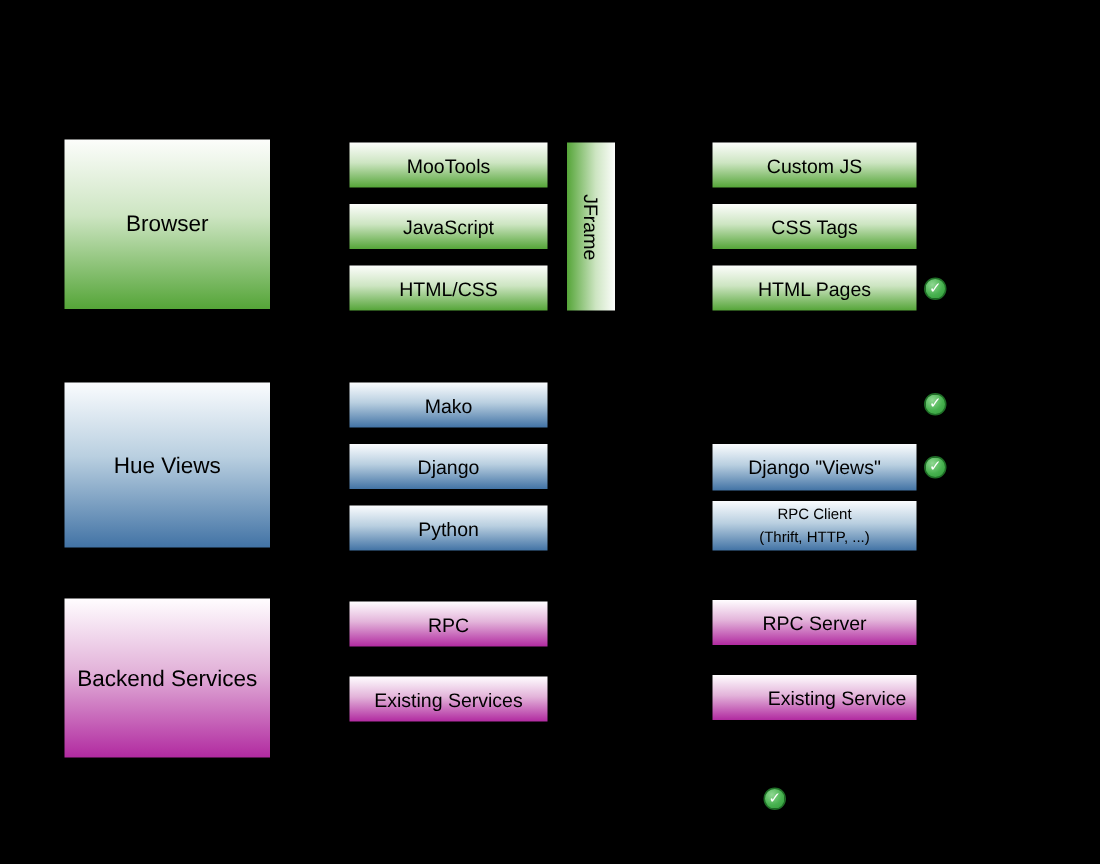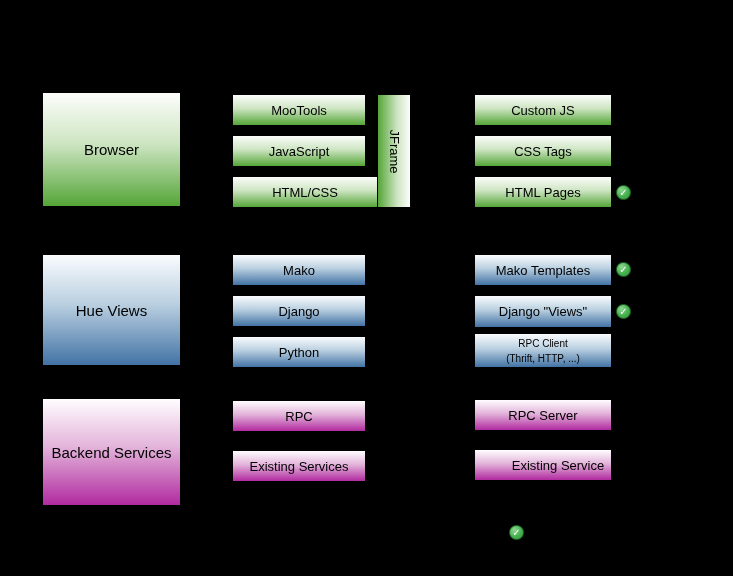--- a/index.html
+++ b/index.html
@@ -32,36 +32,35 @@
 <body>
 
 <div id="stage">
 
   <div class="box big green-v" style="left:43px;top:93px;width:137px;height:113px;">Browser</div>
   <div class="box big blue-v" style="left:43px;top:255px;width:137px;height:110px;">Hue Views</div>
   <div class="box big pink-v" style="left:43px;top:399px;width:137px;height:106px;">Backend Services</div>
 
   <div class="box small green-v" style="left:233px;top:95px;width:132px;height:30px;">MooTools</div>
   <div class="box small green-v" style="left:233px;top:136px;width:132px;height:30px;">JavaScript</div>
-  <div class="box small green-v" style="left:233px;top:177px;width:144px;height:30px;">HTML/CSS</div>
+  <div class="box small green-v" style="left:233px;top:177px;width:132px;height:30px;">HTML/CSS</div>
 
   <div class="box green-h" style="left:378px;top:95px;width:32px;height:112px;">
     <span class="jframe-label">JFrame</span>
   </div>
 
   <div class="box small green-v" style="left:475px;top:95px;width:136px;height:30px;">Custom JS</div>
   <div class="box small green-v" style="left:475px;top:136px;width:136px;height:30px;">CSS Tags</div>
   <div class="box small green-v" style="left:475px;top:177px;width:136px;height:30px;">HTML Pages</div>
   <span class="check" style="left:616px;top:185px;">✓</span>
 
   <div class="box small blue-v" style="left:233px;top:255px;width:132px;height:30px;">Mako</div>
   <div class="box small blue-v" style="left:233px;top:296px;width:132px;height:30px;">Django</div>
   <div class="box small blue-v" style="left:233px;top:337px;width:132px;height:30px;">Python</div>
 
-  <div class="box small blue-v" style="left:475px;top:255px;width:136px;height:30px;">Mako Templates</div>
   <span class="check" style="left:616px;top:262px;">✓</span>
   <div class="box small blue-v" style="left:475px;top:296px;width:136px;height:31px;">Django "Views"</div>
   <span class="check" style="left:616px;top:304px;">✓</span>
   <div class="box blue-v twolines" style="left:475px;top:334px;width:136px;height:33px;">
     <span>RPC Client</span>
     <span>(Thrift, HTTP, ...)</span>
   </div>
 
   <div class="box small pink-v" style="left:233px;top:401px;width:132px;height:30px;">RPC</div>
   <div class="box small pink-v" style="left:233px;top:451px;width:132px;height:30px;">Existing Services</div>

